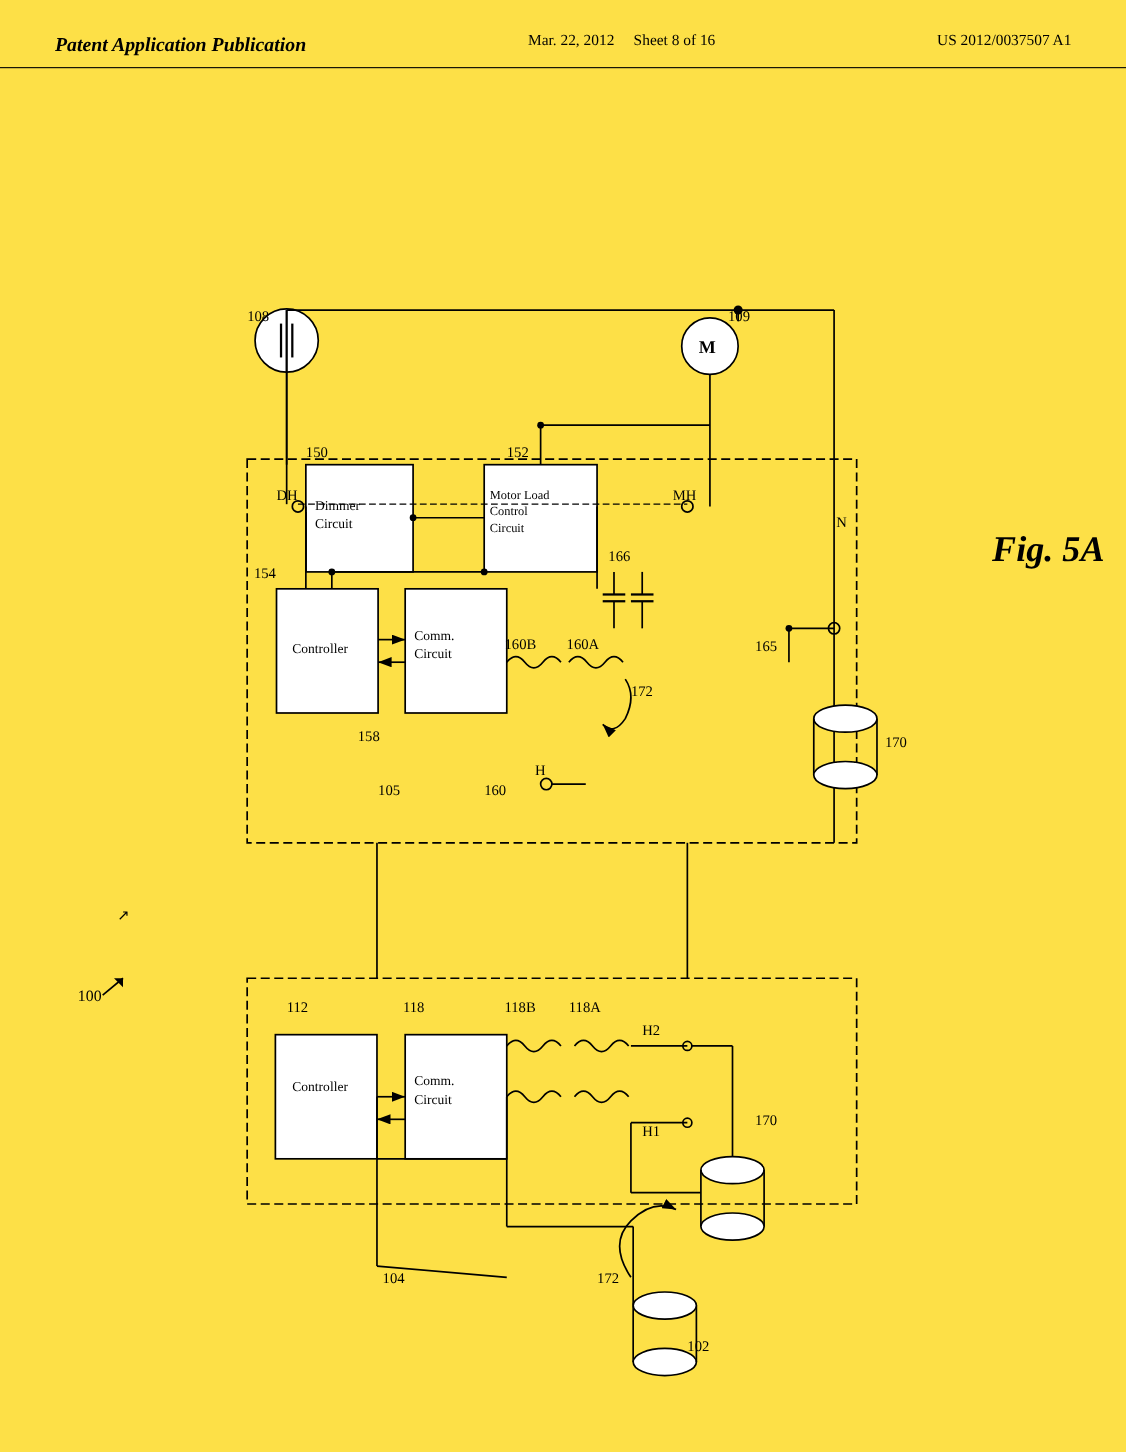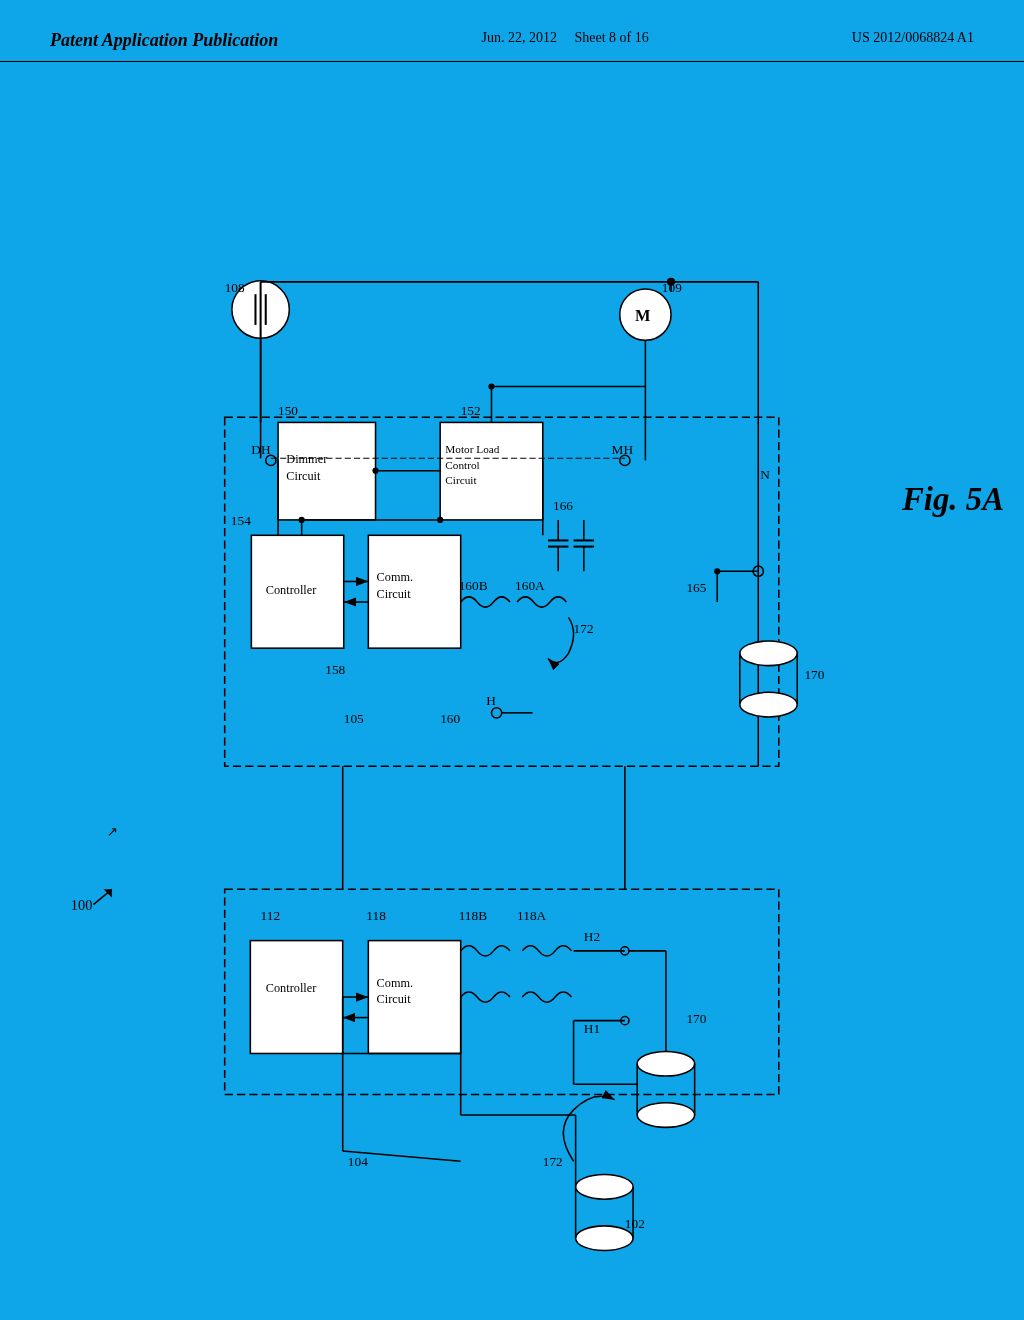--- a/index.html
+++ b/index.html
@@ -8,21 +8,21 @@
       font-family: 'Times New Roman', Times, serif;
       width: 1024px;
       height: 1320px;
       overflow: hidden;
       position: relative;
     }
 
     .page {
       width: 1024px;
       height: 1320px;
-      background: #0ea5e9;
+      background: #fde047;
       position: relative;
     }
 
     .header {
       display: flex;
       justify-content: space-between;
       align-items: flex-start;
       padding: 30px 50px 10px 50px;
       border-bottom: 1px solid #000;
     }
@@ -56,24 +56,24 @@
       height: 100%;
     }
   </style>
 </head>
 <body>
 
 <div class="page">
   <div class="header">
     <div class="header-left">Patent Application Publication</div>
     <div class="header-center">
-      <span>Jun. 22, 2012</span>&nbsp;&nbsp;&nbsp;&nbsp;
+      <span>Mar. 22, 2012</span>&nbsp;&nbsp;&nbsp;&nbsp;
       <span>Sheet 8 of 16</span>
     </div>
-    <div class="header-right">US 2012/0068824 A1</div>
+    <div class="header-right">US 2012/0037507 A1</div>
   </div>
 
   <div class="diagram-area">
     <svg viewBox="0 0 900 1150" xmlns="http://www.w3.org/2000/svg">
 
       <text x="830" y="370" font-size="32" font-weight="bold" font-style="italic" font-family="Times New Roman">Fig. 5A</text>
 
       <text x="20" y="760" font-size="14" font-family="Times New Roman">100</text>
       <line x1="42" y1="755" x2="60" y2="740" stroke="#000" stroke-width="1.5"></line>
 

